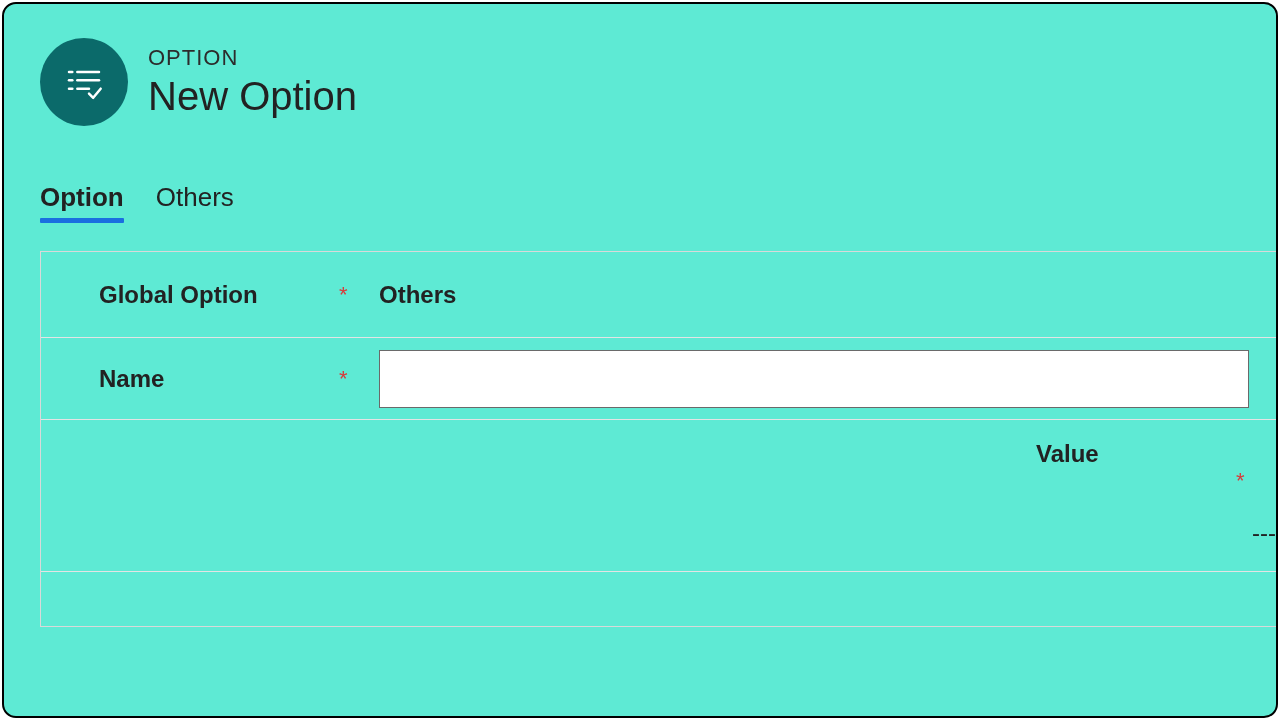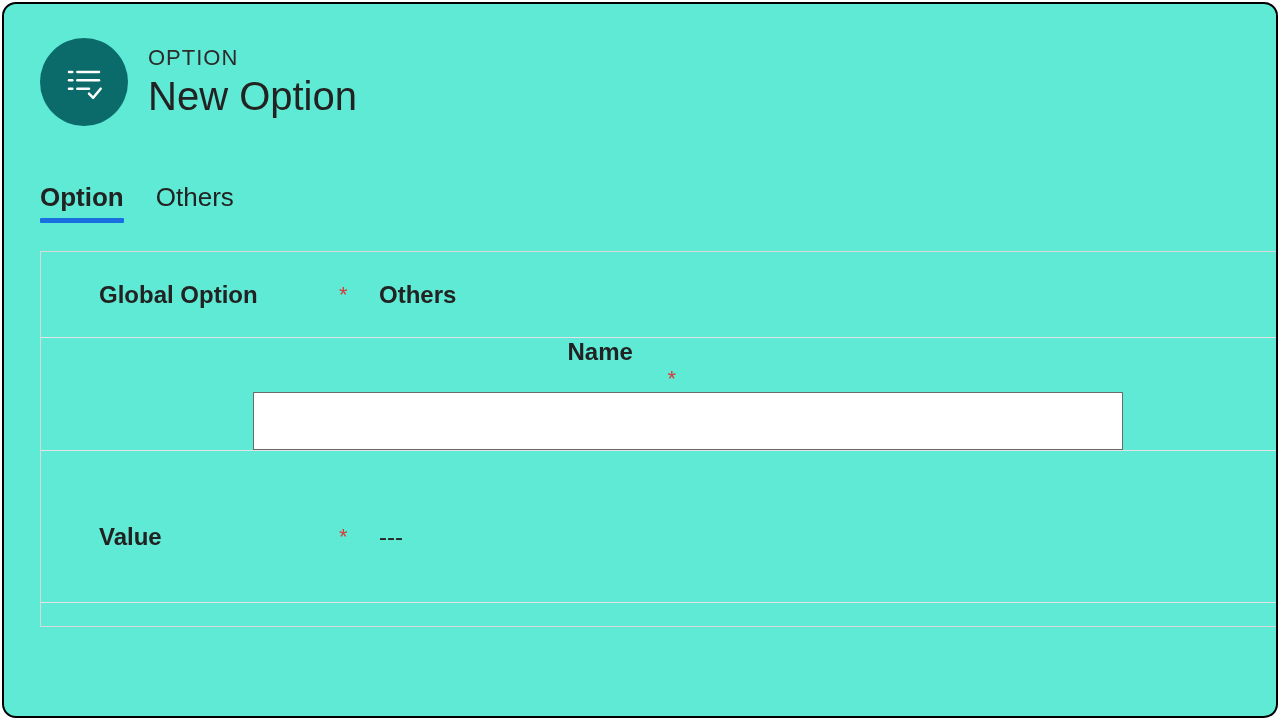--- a/index.html
+++ b/index.html
@@ -100,22 +100,23 @@
     }
     .field-row {
       display: flex;
       align-items: center;
       border-bottom: 1px solid #e4e4e4;
       min-height: 80px;
       padding: 0 0 0 58px;
     }
     .field-row.tall {
       min-height: 152px;
-      align-items: center;
+      align-items: flex-end;
       padding-top: 20px;
+      flex-direction: column;
     }
     .field-label {
       width: 240px;
       font-size: 24px;
       color: #222222;
       font-weight: 700;
       flex-shrink: 0;
     }
     .required {
       width: 40px;
@@ -175,21 +176,21 @@
   <div class="panel">
 
     <div class="field-row" style="min-height:86px;">
       <div class="field-label">Global Option</div>
       <div class="required">*</div>
       <div class="field-value bold">
         <span>Others</span>
       </div>
     </div>
 
-    <div class="field-row" style="min-height:82px;flex-direction:column;">
+    <div class="field-row" style="min-height:82px;">
       <div class="field-label">Name</div>
       <div class="required">*</div>
       <div class="field-value">
         <input class="name-input" type="text" autofocus="" value="" style="">
       </div>
     </div>
 
     <div class="field-row tall">
       <div class="field-label">Value</div>
       <div class="required">*</div>

